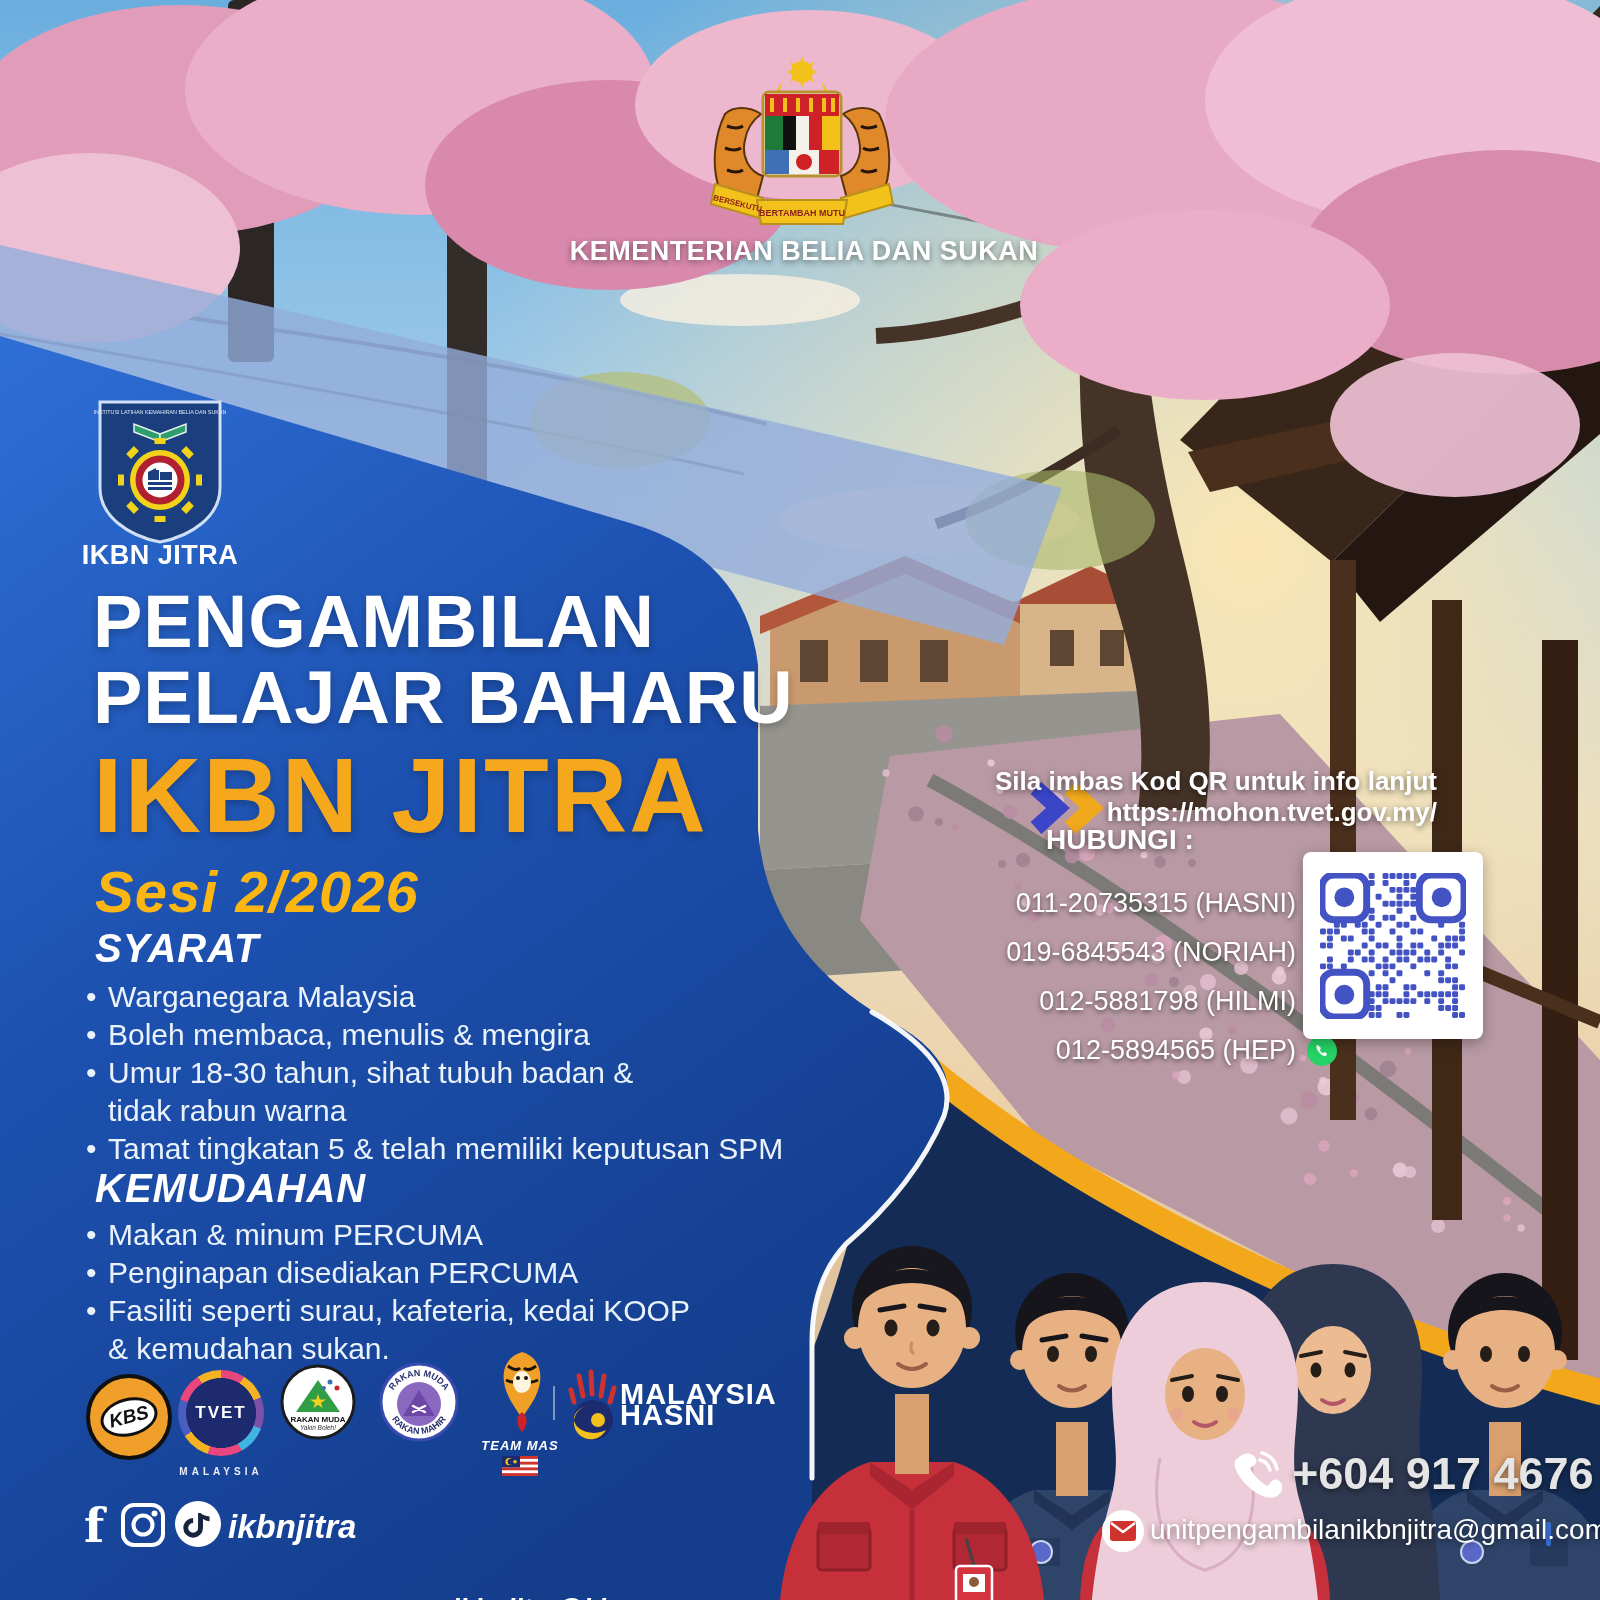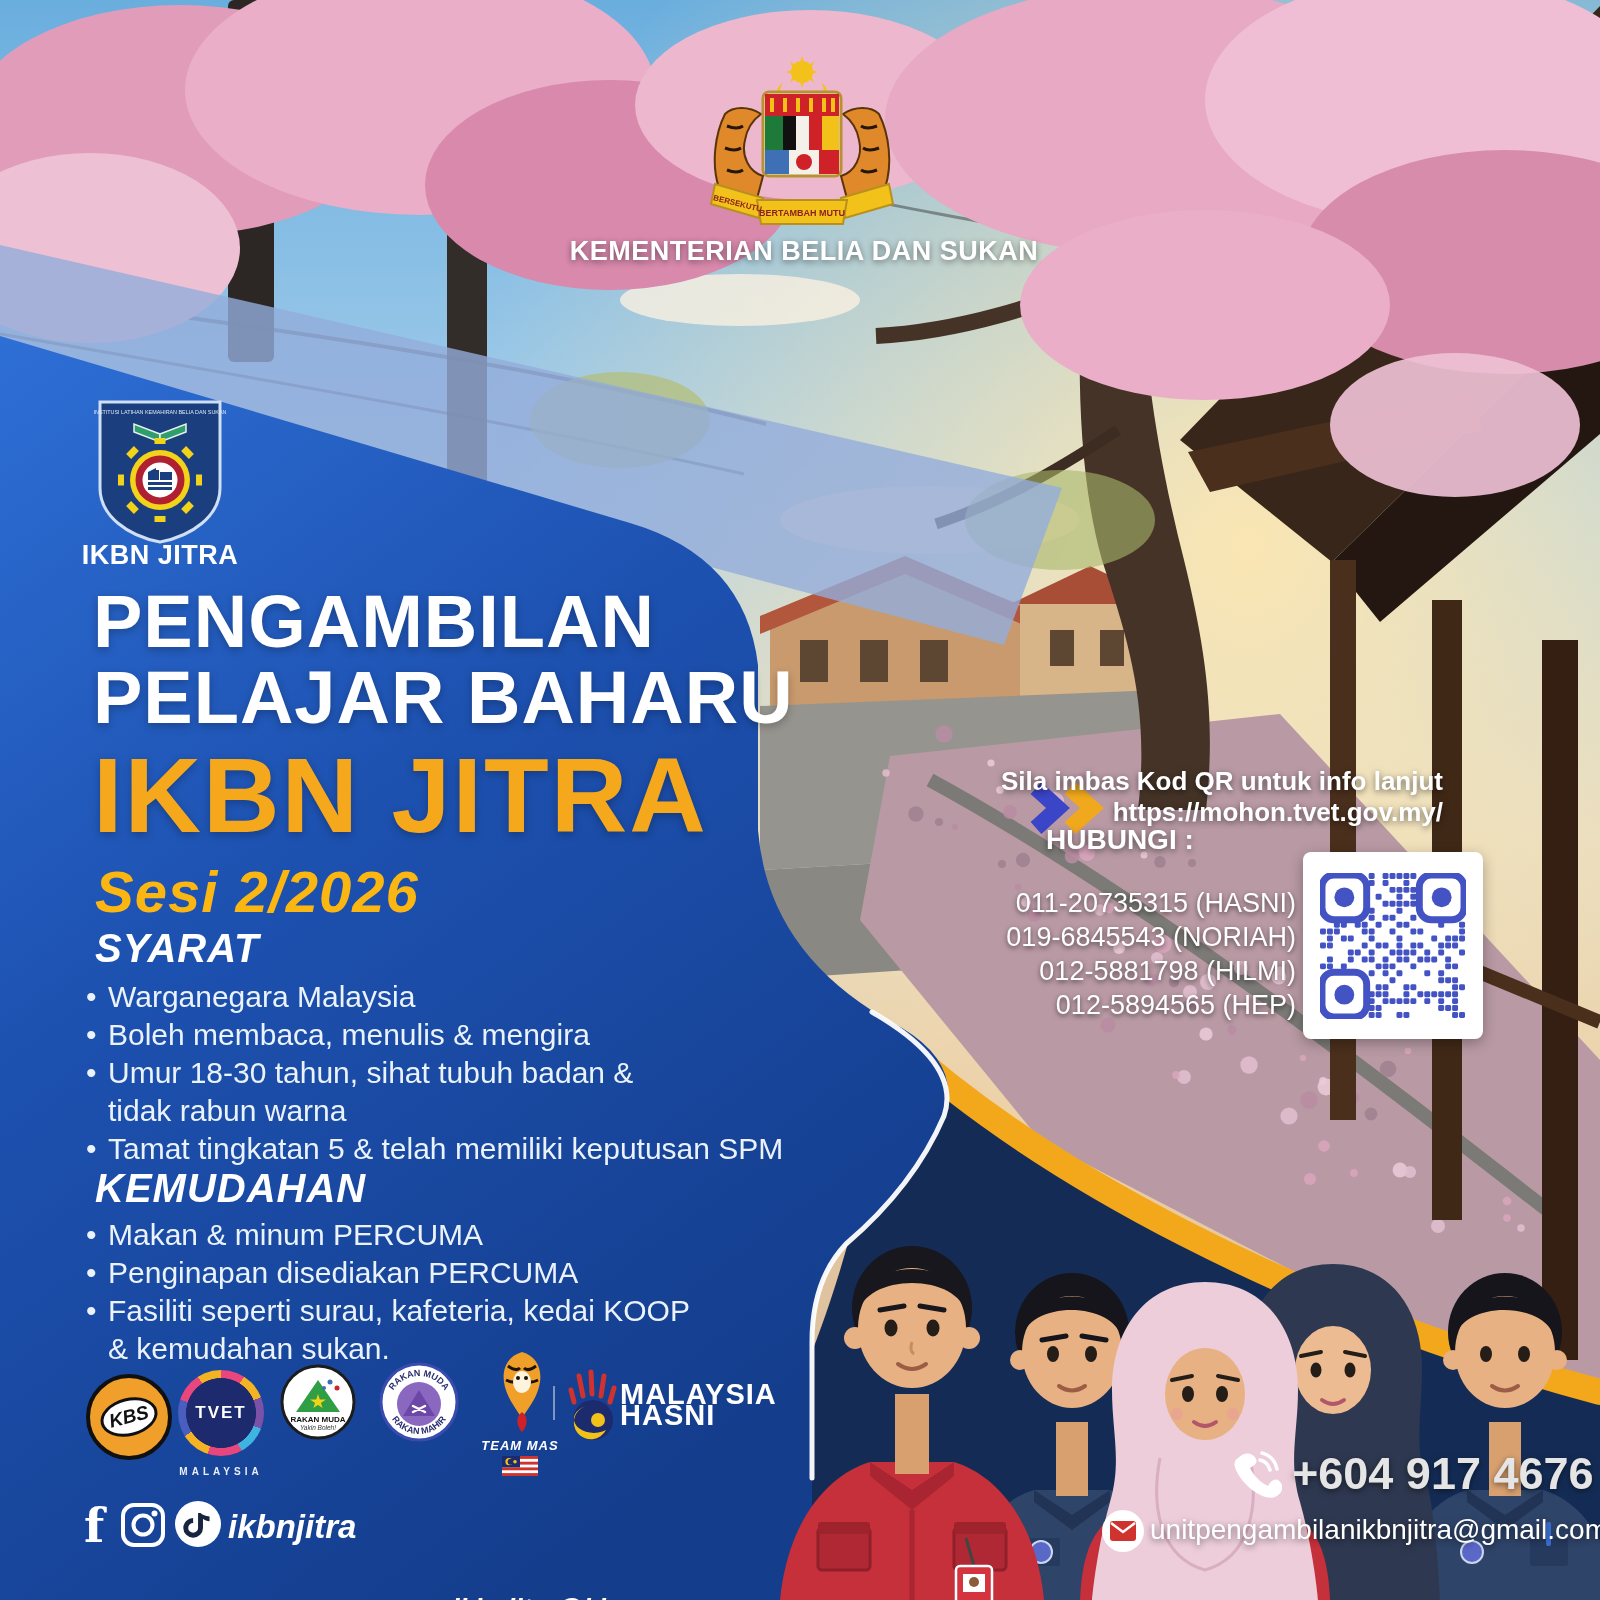--- a/index.html
+++ b/index.html
@@ -51,25 +51,25 @@
   .madani-text{left:620px;top:1384px;color:#ffffff;font-weight:800;font-size:29px;
                line-height:21px;letter-spacing:1px;}
   .teammas-label{left:470px;top:1438px;width:100px;text-align:center;color:#fff;
                  font-weight:700;font-style:italic;font-size:13px;letter-spacing:1px;}
   .divider{left:553px;top:1386px;width:2px;height:34px;background:rgba(255,255,255,.45);}
   
   .fb{left:84px;top:1498px;color:#fff;font-size:47px;font-weight:700;font-family:"DejaVu Serif",serif;}
   .handle{left:228px;top:1508px;color:#fff;font-size:33px;font-weight:700;font-style:italic;}
   .mailself{left:452px;top:1594px;color:#fff;font-size:27px;font-weight:700;font-style:italic;}
   
-  .qr-note{right:157px;top:766px;text-align:right;color:#ffffff;font-weight:700;
+  .qr-note{right:163px;top:766px;text-align:right;color:#ffffff;font-weight:700;
            font-size:26px;line-height:31px;text-shadow:0 2px 6px rgba(0,0,0,.55);}
   .hubungi{left:1046px;top:824px;color:#fff;font-weight:700;font-size:28px;
            text-shadow:0 2px 6px rgba(0,0,0,.55);}
-  .contacts{right:304px;top:888px;display:flex;flex-direction:column;gap:3px;align-items:flex-end;}
+  .contacts{right:304px;top:888px;display:flex;flex-direction:column;gap:18px;align-items:flex-end;}
   .contact-row{display:flex;align-items:center;gap:9px;}
   .contact-num{color:#fff;font-size:27px;text-shadow:0 2px 5px rgba(0,0,0,.6);}
   .wa{width:30px;height:30px;border-radius:50%;background:#25d366;
       display:flex;align-items:center;justify-content:center;margin-left:-39px;transform:translateX(41px);}
   .qr-box{left:1303px;top:852px;width:180px;height:187px;background:#ffffff;border-radius:8px;
           display:flex;align-items:center;justify-content:center;box-shadow:0 4px 14px rgba(0,0,0,.3);}
   
   .phone-big{left:1292px;top:1448px;color:#e5e5e5;font-weight:700;font-size:45px;
              text-shadow:0 2px 6px rgba(0,0,0,.5);}
   .mail-recruit{left:1150px;top:1514px;color:#fff;font-size:28px;

